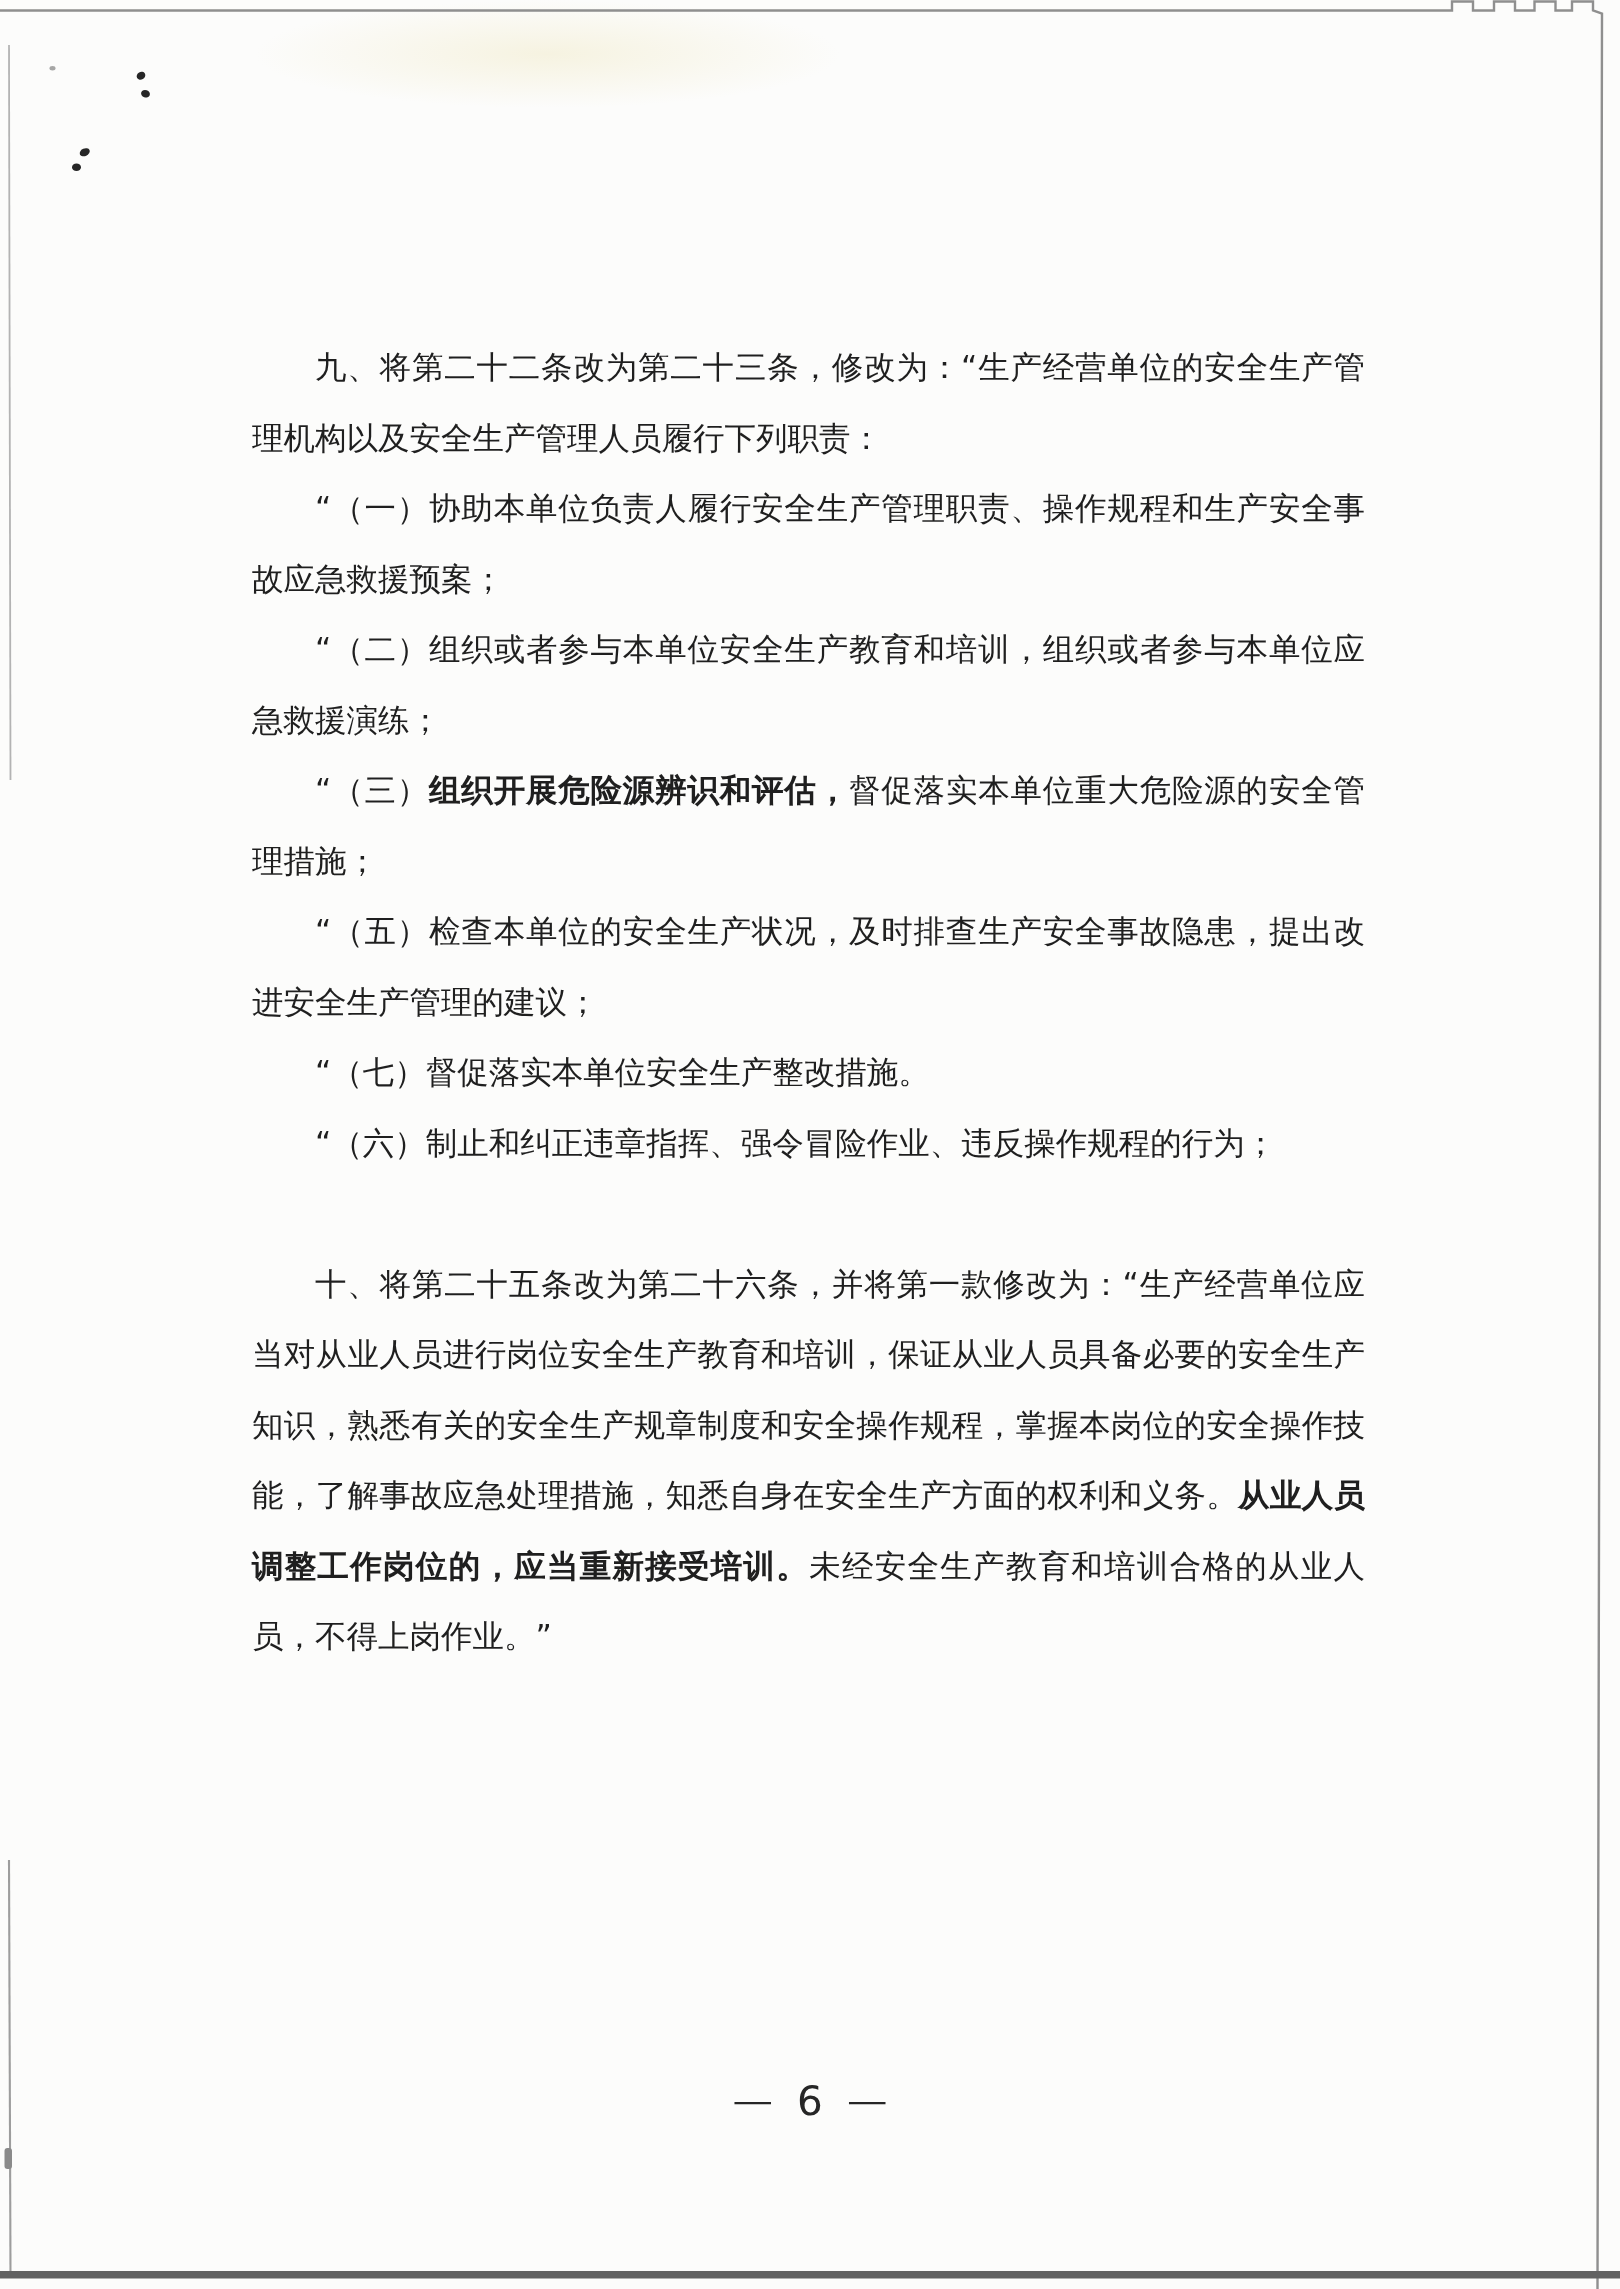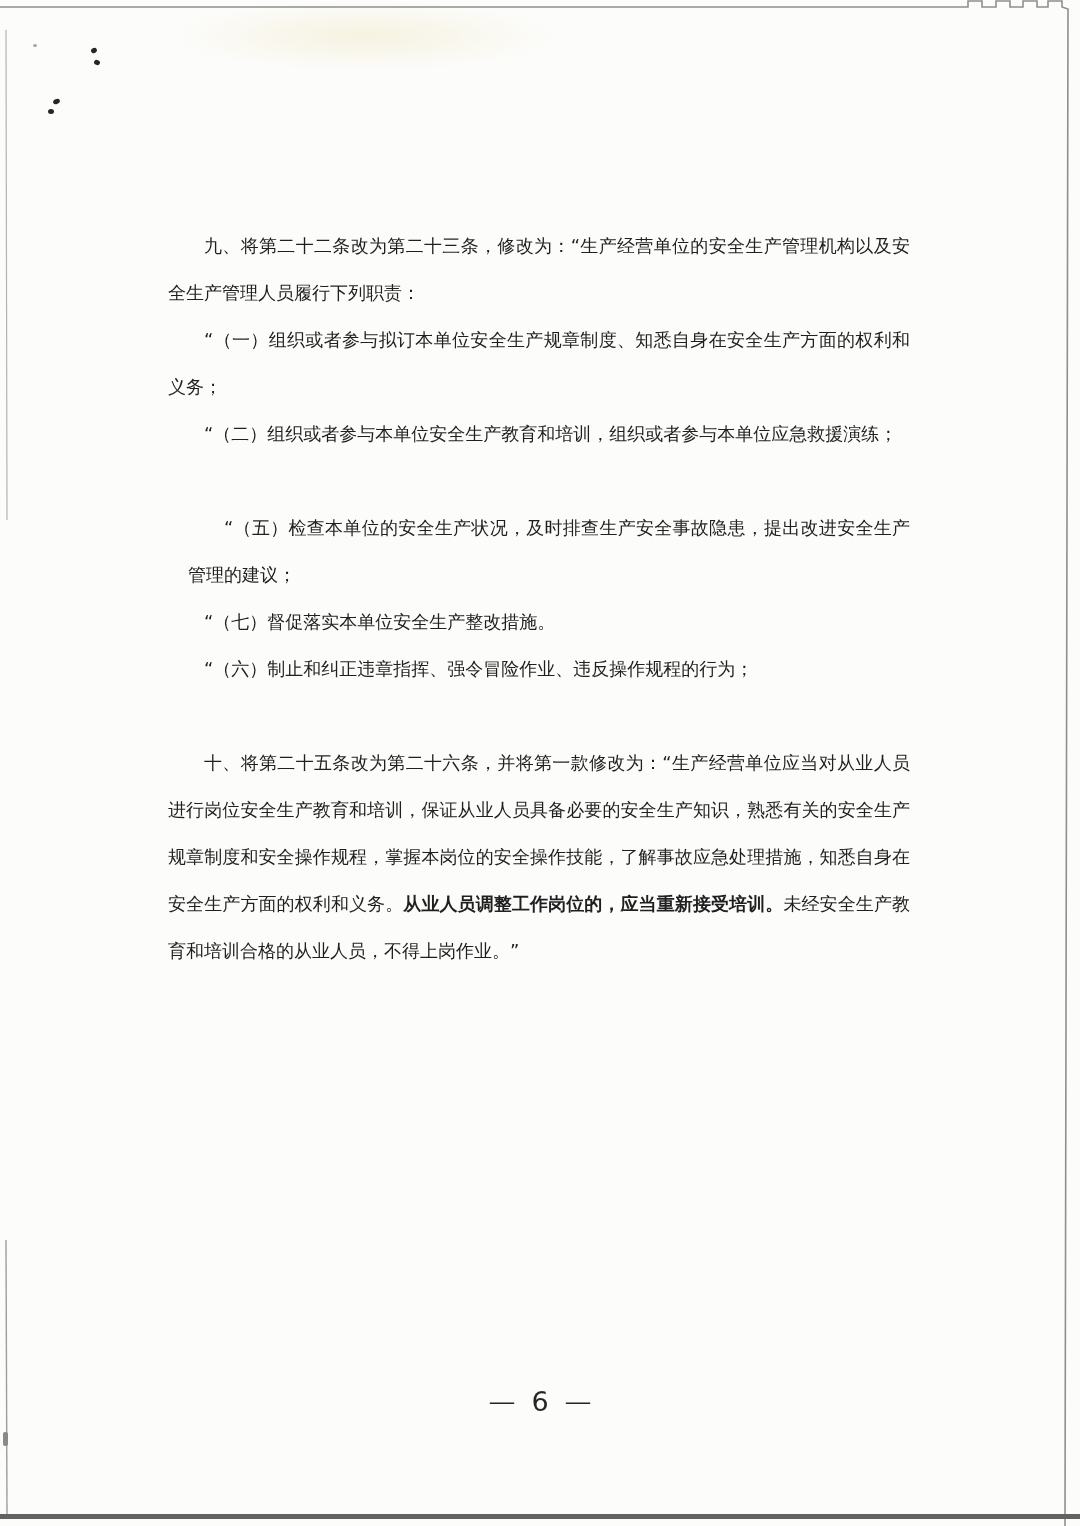--- a/index.html
+++ b/index.html
@@ -36,21 +36,21 @@
   .speck {
     position: absolute;
     background: #262626;
     border-radius: 50%;
   }
   .doc-body {
     position: absolute;
     left: 168px;
     top: 222px;
     width: 742px;
-    font-size: 18px;
+    font-size: 21px;
     line-height: 47px;
     text-align: justify;
     letter-spacing: 0;
   }
   .para {
     margin: 0;
     text-indent: 2em;
     overflow: visible;
   }
   .para span.bold {
@@ -89,23 +89,24 @@
   </svg>
 
   <div class="speck" style="left:91px; top:48px; width:6px; height:5px; transform:rotate(-30deg);"></div>
   <div class="speck" style="left:94px; top:60px; width:6px; height:5px; transform:rotate(20deg);"></div>
   <div class="speck" style="left:53px; top:99px; width:7px; height:5px; transform:rotate(-25deg);"></div>
   <div class="speck" style="left:48px; top:109px; width:6px; height:5px;"></div>
   <div class="speck" style="left:33px; top:44px; width:4px; height:3px; opacity:0.4;"></div>
 
   <div class="doc-body">
       <div class="para" style="height: 94px;"><span>九、将第二十二条改为第二十三条，修改为：“生产经营单位的安全生产管理机构以及安全生产管理人员履行下列职责：</span></div>
-      <div class="para" style="height: 94px;"><span>“（一）组织或者参与拟订本单位安全生产规章制度、知悉自身在安全生产方面的权利和义务；</span></div>
+      <div class="para" style="height: 94px;"><span>“（一）协助本单位负责人履行安全生产管理职责、操作规程和生产安全事故应急救援预案；</span></div>
       <div class="para" style="height: 94px;"><span>“（二）组织或者参与本单位安全生产教育和培训，组织或者参与本单位应急救援演练；</span></div>
-      <div class="para" style="height: 94px; margin-left: 20px;"><span>“（五）检查本单位的安全生产状况，及时排查生产安全事故隐患，提出改进安全生产管理的建议；</span></div>
+      <div class="para" style="height: 94px;"><span>“（三）</span><span class="bold">组织开展危险源辨识和评估，</span><span>督促落实本单位重大危险源的安全管理措施；</span></div>
+      <div class="para" style="height: 94px;"><span>“（五）检查本单位的安全生产状况，及时排查生产安全事故隐患，提出改进安全生产管理的建议；</span></div>
       <div class="para" style="height: 47px;"><span>“（七）督促落实本单位安全生产整改措施。</span></div>
       <div class="para" style="height: 94px;"><span>“（六）制止和纠正违章指挥、强令冒险作业、违反操作规程的行为；</span></div>
       <div class="para" style="height: 329px;"><span>十、将第二十五条改为第二十六条，并将第一款修改为：“生产经营单位应当对从业人员进行岗位安全生产教育和培训，保证从业人员具备必要的安全生产知识，熟悉有关的安全生产规章制度和安全操作规程，掌握本岗位的安全操作技能，了解事故应急处理措施，知悉自身在安全生产方面的权利和义务。</span><span class="bold">从业人员调整工作岗位的，应当重新接受培训。</span><span>未经安全生产教育和培训合格的从业人员，不得上岗作业。”</span></div>
     </div>
 
   <div class="footer">
     <span class="dash">—</span>
     <span>6</span>
     <span class="dash">—</span>
   </div>

